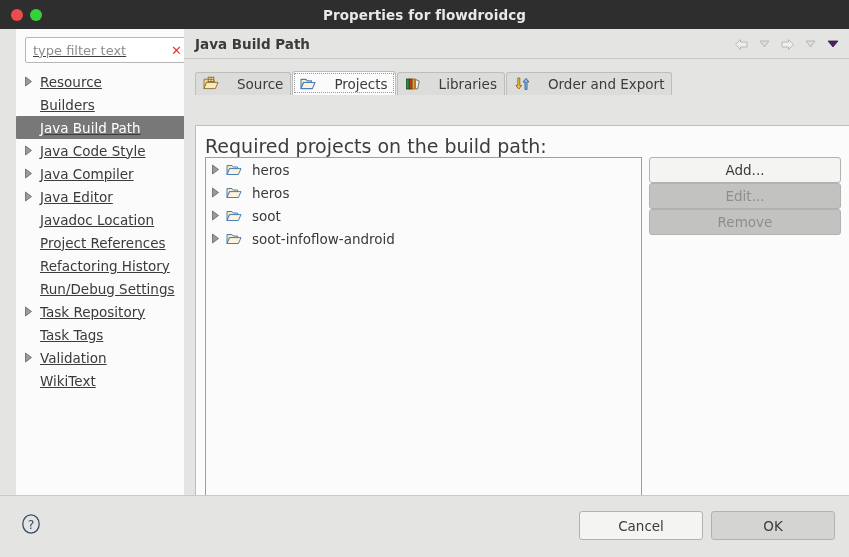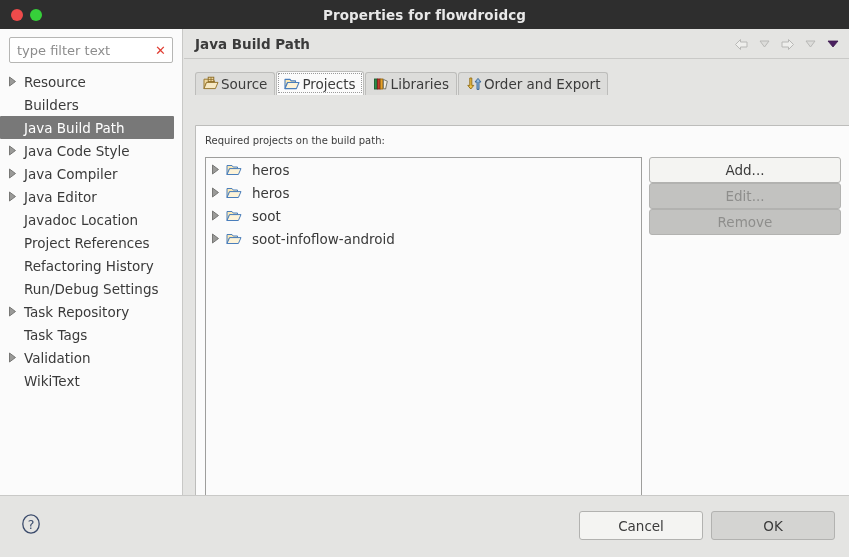--- a/index.html
+++ b/index.html
@@ -35,24 +35,25 @@
 
   
   .body-area {
     position: absolute; left: 0; top: 29px;
     width: 849px; height: 466px;
     background: #e4e4e2;
   }
 
   
   .sidebar {
-    position: absolute; left: 0; top: 0;
+    position: absolute; left: 16px; top: 0;
     width: 183px; height: 466px;
     background: #fbfbfb;
     border-right: 1px solid #c8c8c6;
+    text-decoration: underline;
   }
   .filter-wrap { padding: 8px 9px 0 9px; }
   .filter-box {
     position: relative;
     height: 26px;
     background: #ffffff;
     border: 1px solid #b6b6b4;
     border-radius: 2px;
     display: flex; align-items: center;
   }
@@ -122,21 +123,21 @@
   
   .tabs {
     position: relative;
     margin: 12px 0 0 11px;
     height: 24px;
     display: flex; align-items: flex-end;
     z-index: 2;
   }
   .tab {
     height: 23px;
-    display: flex; align-items: center; gap: 2px;
+    display: flex; align-items: center; gap: 18px;
     padding: 0 7px;
     font-size: 13.5px;
     color: #3c3c3c;
     background: #dcdcda;
     border: 1px solid #bdbdbb;
     border-bottom: none;
     border-radius: 3px 3px 0 0;
     margin-right: 1px;
     cursor: default;
     white-space: nowrap;
@@ -151,21 +152,21 @@
   .tab-icon { width: 16px; height: 16px; display: block; }
   .panel {
     position: absolute; left: 11px; top: 96px;
     width: 826px; height: 388px;
     background: #fbfbfb;
     border: 1px solid #bdbdbb;
     border-radius: 0 3px 3px 3px;
   }
   .panel-label {
     position: absolute; left: 9px; top: 9px;
-    font-size: 10px; color: #3c3c3c;
+    font-size: 19px; color: #3c3c3c;
   }
   .listbox {
     position: absolute; left: 9px; top: 31px;
     width: 437px; height: 348px;
     background: #fbfbfb;
     border: 1px solid #9e9e9c;
   }
   .list-row {
     height: 23px;
     display: flex; align-items: center;

